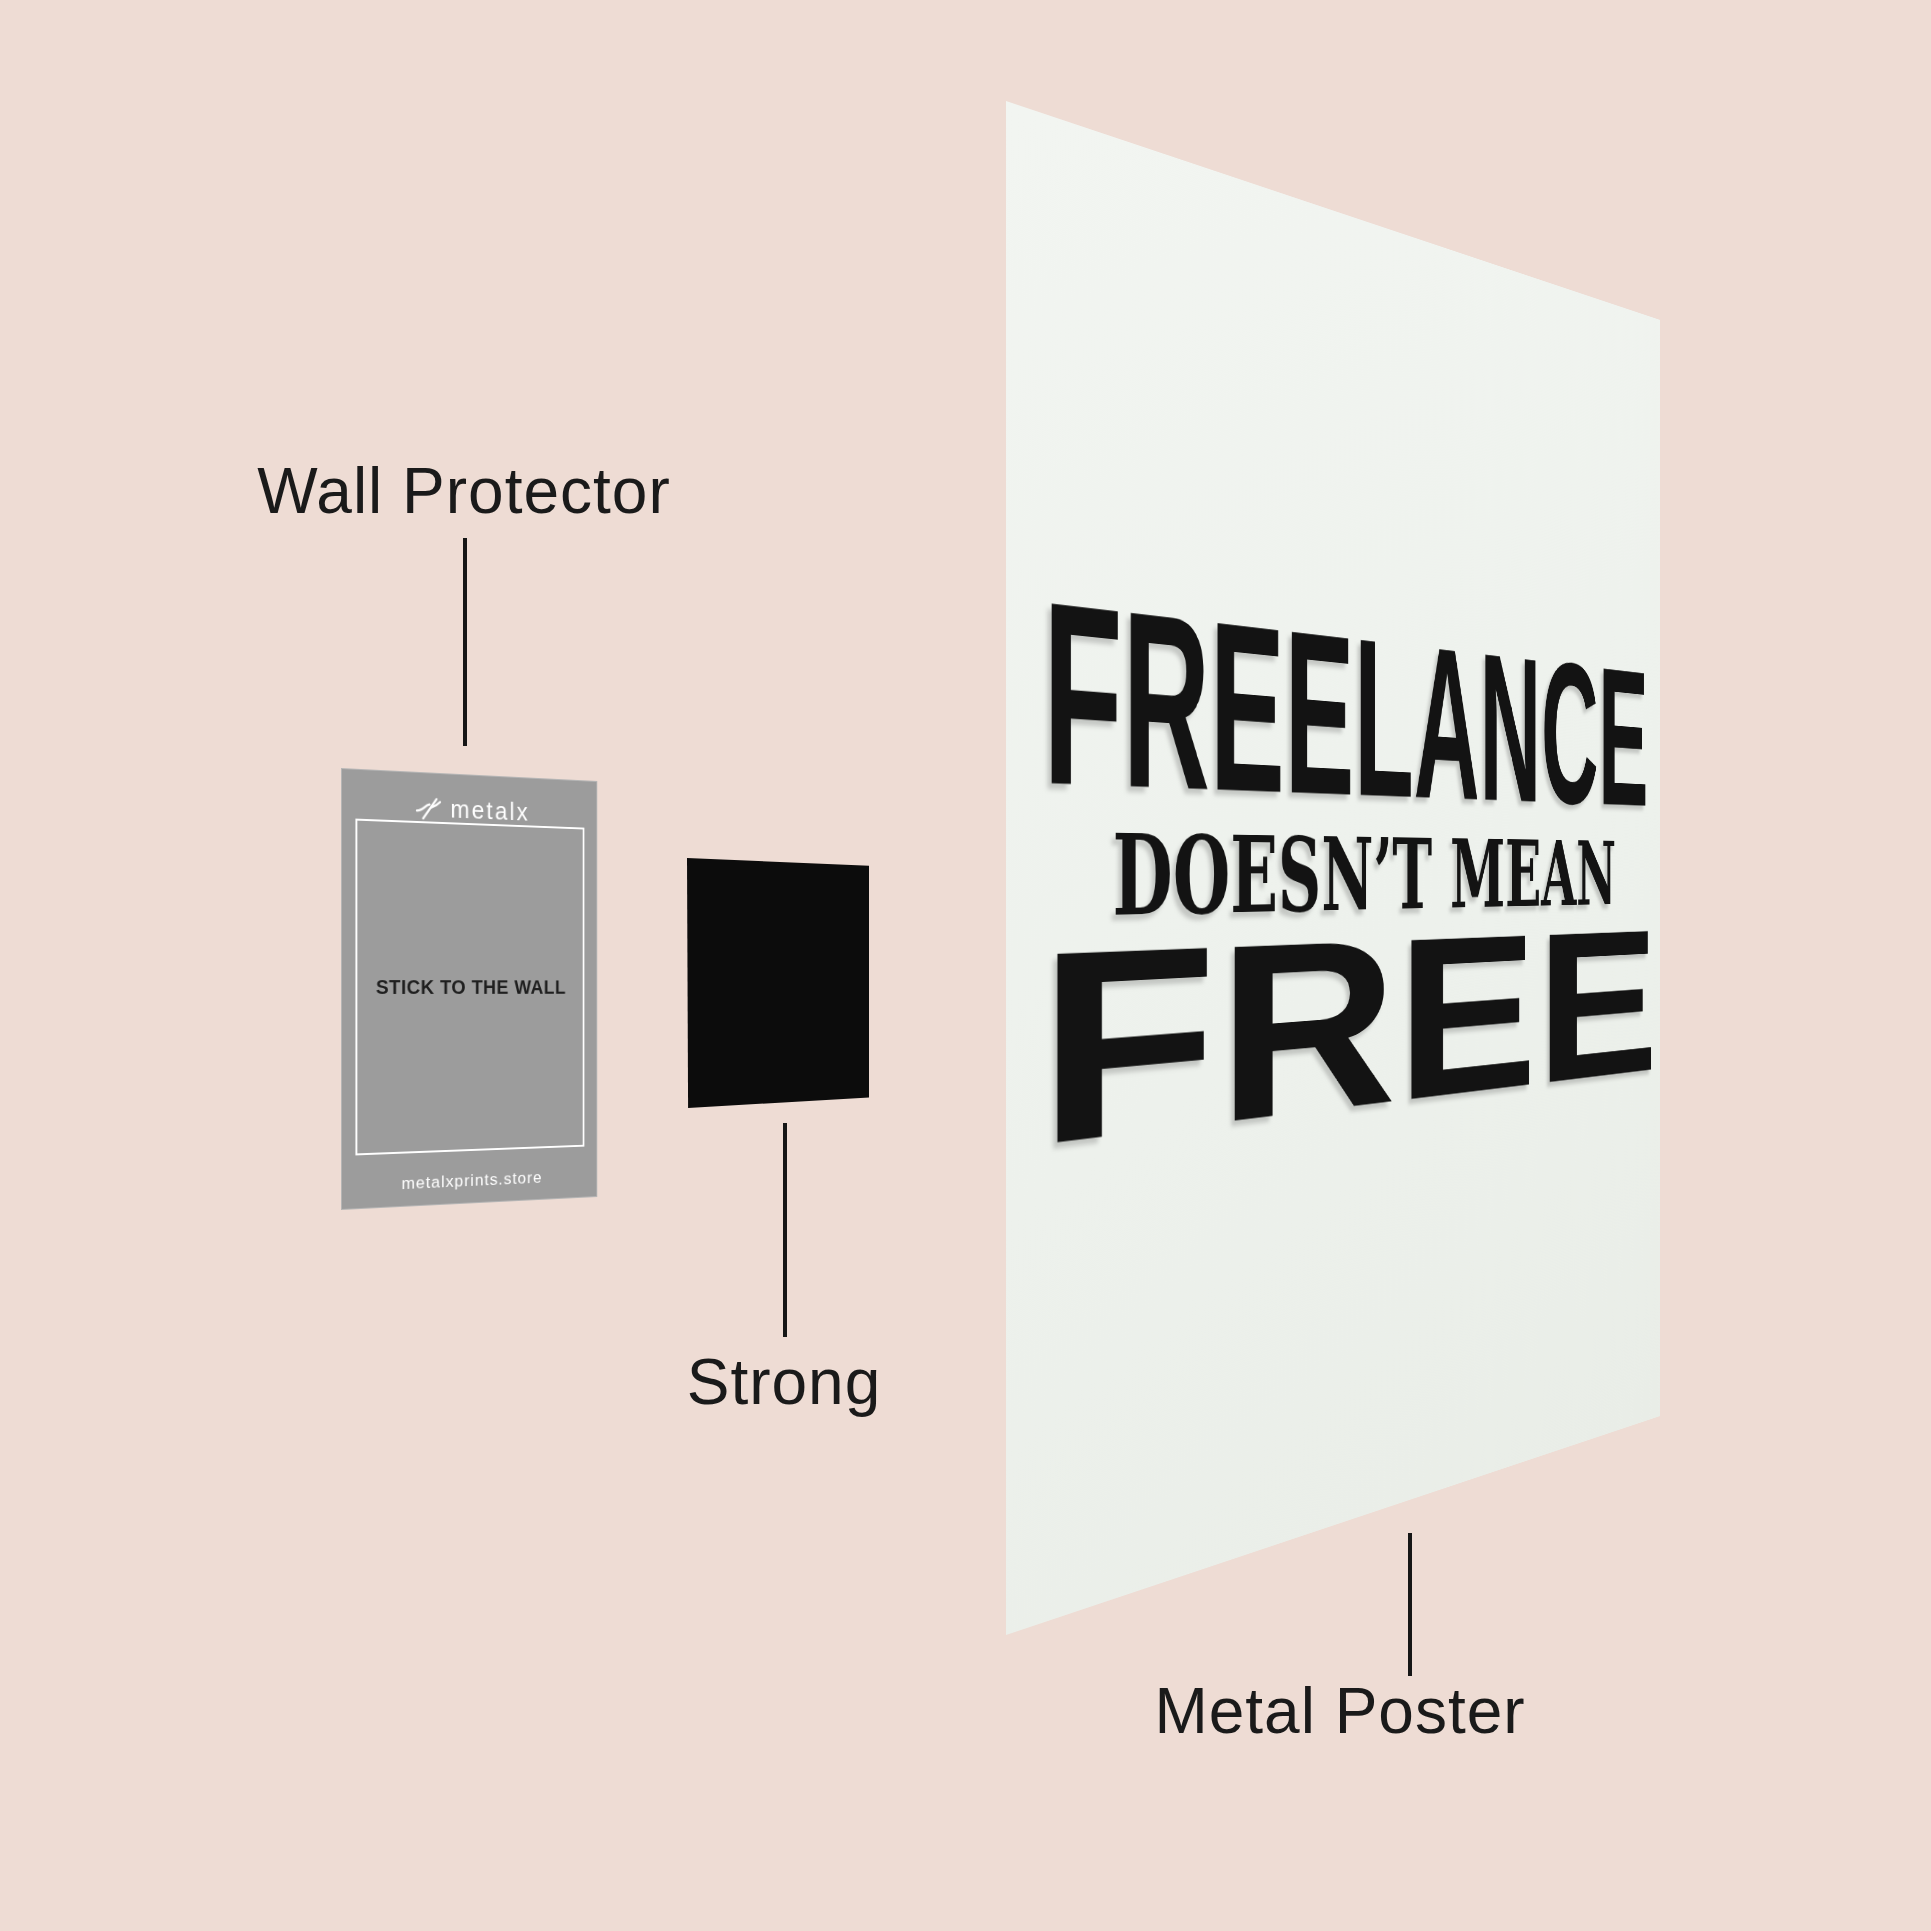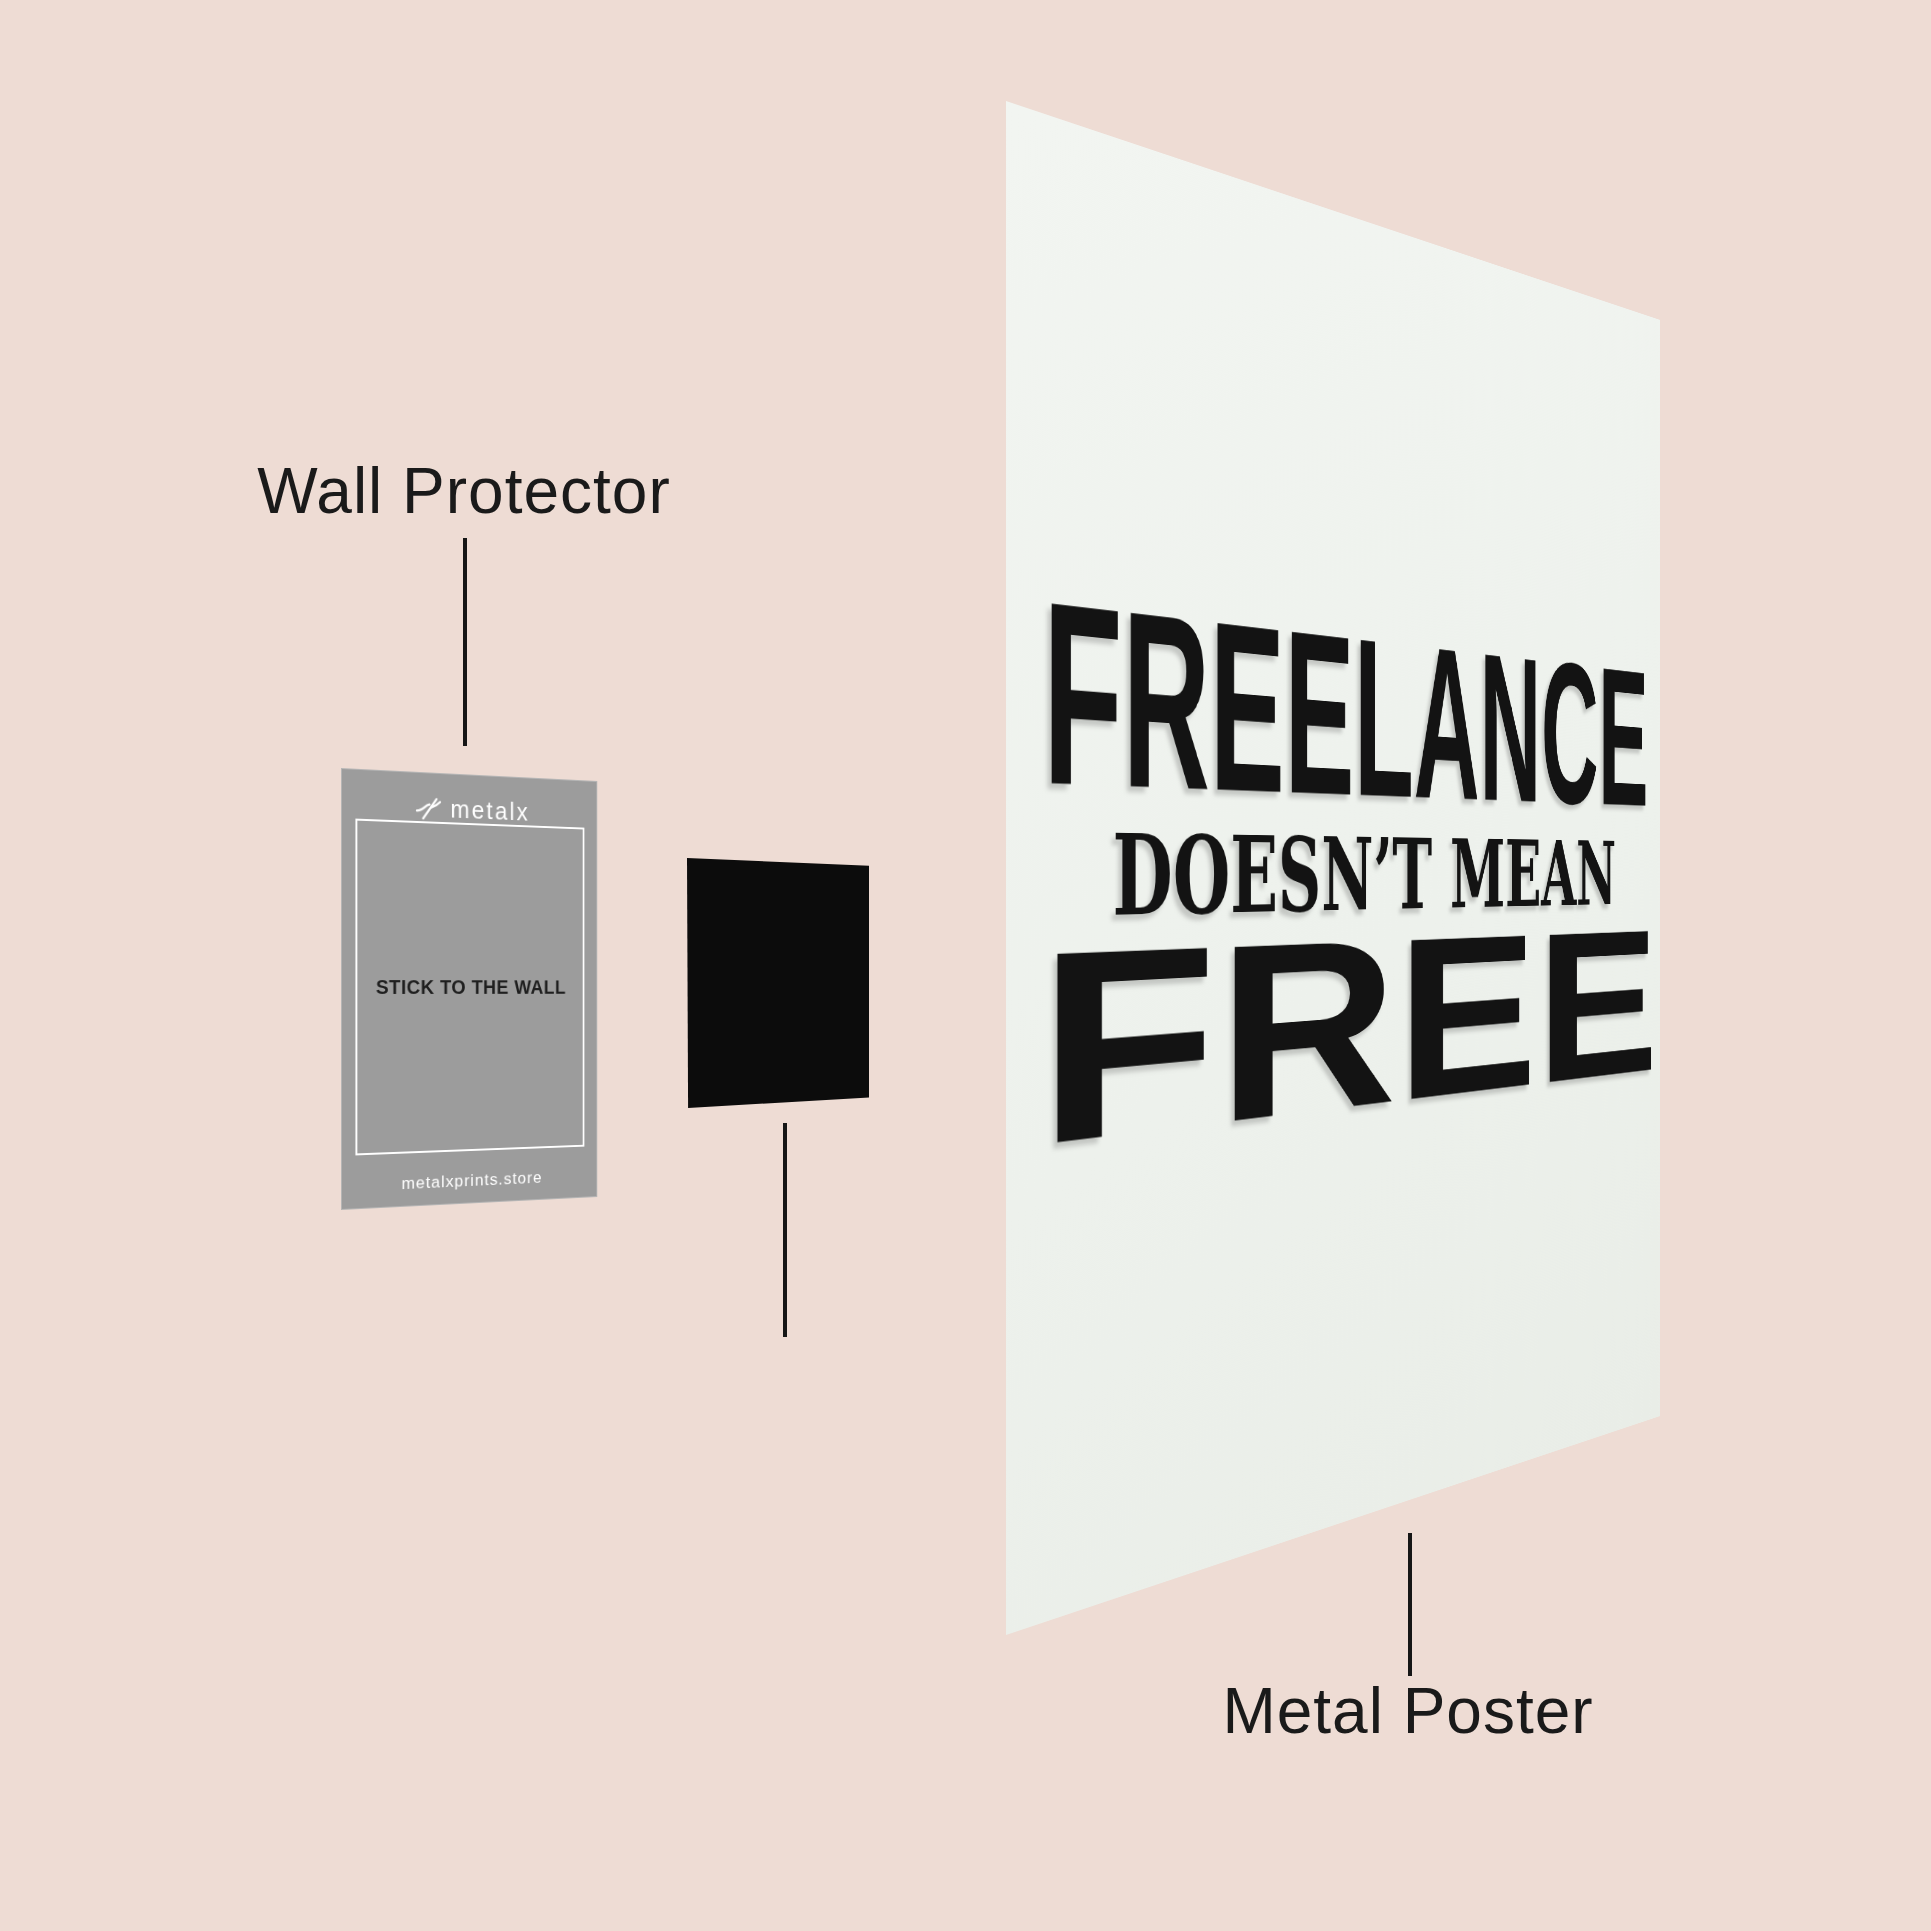--- a/index.html
+++ b/index.html
@@ -26,21 +26,21 @@
   }
   .connector {
     position:absolute;
     width:3.9px;
     background:#161616;
   }
   .wall-label   { left:464px;  top:456px;  }
   .wall-line    { left:463px;  top:538px;  height:208px; }
   .magnet-label { left:784px;  top:1347px; }
   .magnet-line  { left:783px;  top:1123px; height:214px; }
-  .poster-label { left:1408px; top:1676px;text-align:right; }
+  .poster-label { left:1340px; top:1676px;text-align:right; }
   .poster-line  { left:1408px; top:1533px; height:143px; }
 
   
   .card {
     position:absolute;
     left:341px; top:768px;
     width:282px; height:442px;
     background:#9c9c9c;
     transform-origin:left center;
     transform:perspective(1159px) rotateY(15deg);
@@ -139,20 +139,21 @@
     </div>
     <div class="card-border">
       <div class="card-center-text">STICK TO THE WALL</div>
     </div>
     <div class="card-footer">metalxprints.store</div>
   </div>
 
   <div class="magnet"></div>
   <div class="connector magnet-line"></div>
   <div class="label magnet-label">
+    <div>Strong</div>
   </div>
 
   <div class="poster">
     <svg class="poster-art" viewBox="0 0 1095 1589" preserveAspectRatio="none">
       <text class="pt1" x="556" y="705" text-anchor="middle" textLength="1023" lengthAdjust="spacingAndGlyphs">FREELANCE</text>
       <text class="pt2" x="564" y="845" text-anchor="middle" textLength="861" lengthAdjust="spacingAndGlyphs">DOESN’T MEAN</text>
       <text class="pt3" x="563" y="1085" text-anchor="middle" textLength="1053" lengthAdjust="spacingAndGlyphs">FREE</text>
     </svg>
   </div>
   <div class="connector poster-line"></div>

